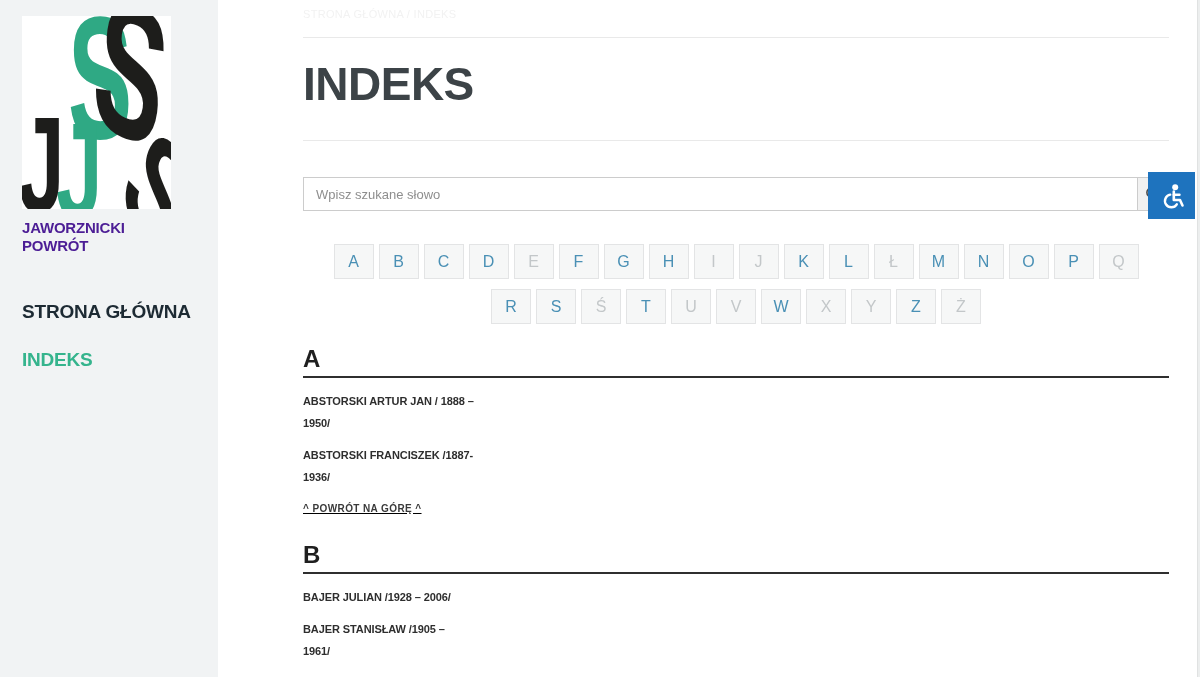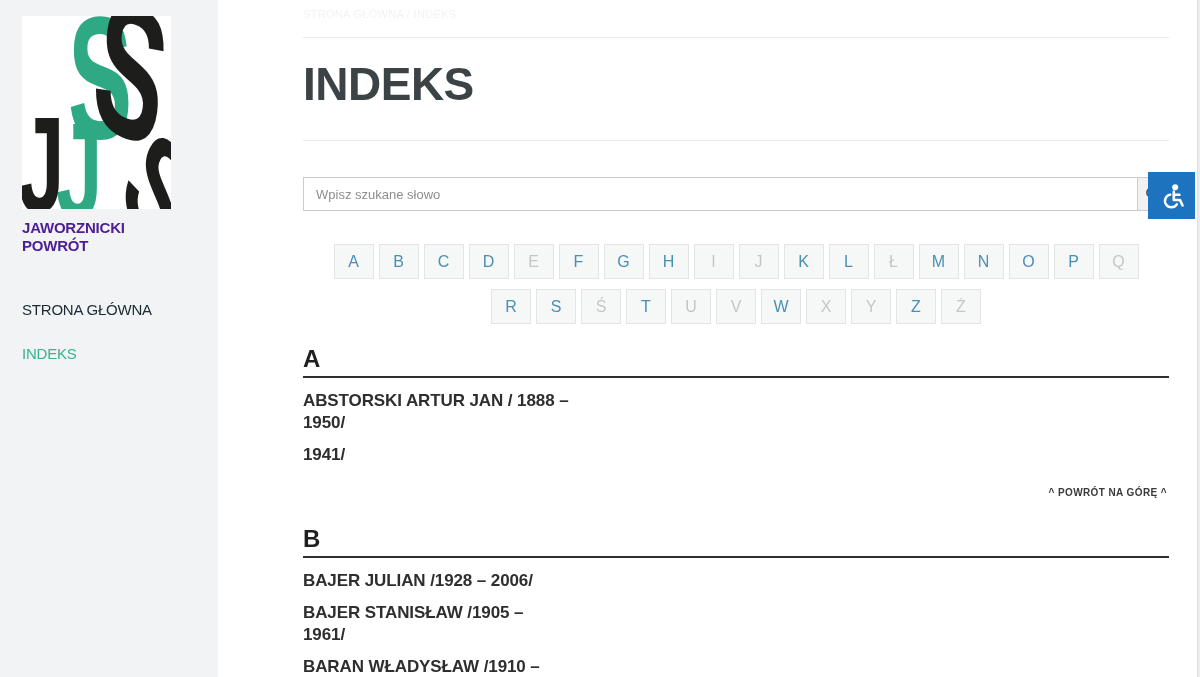--- a/index.html
+++ b/index.html
@@ -23,21 +23,21 @@
   .glyph-j-green { left: 34px; bottom: -30px; font-size: 135px; color: #2fa984;
     transform: scaleX(0.62); transform-origin: left bottom; }
   .glyph-j-black { left: -4px; bottom: -24px; font-size: 135px; color: #1d1d1b;
     transform: scaleX(0.62); transform-origin: left bottom; }
   .glyph-s-corner { right: -38px; bottom: -58px; font-size: 150px; color: #1d1d1b;
     transform: scaleX(0.6) rotate(42deg); transform-origin: center; }
   .site-title { margin: 10px 0 0 22px; font-size: 15px; font-weight: 700;
     line-height: 18px; color: #4c1d95; letter-spacing: -0.2px; }
   .side-menu { margin: 46px 0 0 22px; list-style: none; }
   .side-menu li { margin-bottom: 26px; }
-  .side-menu a { text-decoration: none; font-size: 15px; font-weight: 400;
+  .side-menu a { text-decoration: none; font-size: 19px; font-weight: 700;
     color: #1d2a33; letter-spacing: -0.2px; cursor: pointer; }
   .side-menu a.active { color: var(--accent-green, #35b48d); }
 
   
   .main { flex: 1; position: relative; padding: 0 77px 0 85px; }
   .breadcrumb { margin-top: 8px; height: 14px; font-size: 11px; color: #f2f2f2;
     letter-spacing: 0.3px; overflow: hidden; }
   .divider { border: none; border-top: 1px solid #e9e9e9; margin-top: 15px; }
   .page-title { margin-top: 23px; font-size: 46px; line-height: 1; font-weight: 700;
     color: #3c4347; letter-spacing: -0.5px; }
@@ -56,23 +56,23 @@
     display: flex; align-items: center; justify-content: center; font-size: 16px;
     color: var(--letter-active, #4a90b5); text-decoration: none; cursor: pointer; }
   .letter-btn.disabled { color: var(--letter-disabled, #c3c7c9); cursor: default; }
 
   .sections { margin-top: 21px; }
   .section { margin-bottom: 25px; }
   .section-heading { font-size: 24px; font-weight: 700; color: #1f1f1f; line-height: 28px;
     border-bottom: 2px solid #2f2f2f; padding-bottom: 3px; letter-spacing: -0.3px; }
   .entries { margin-top: 12px; }
   .entry { display: block; margin-bottom: 10px; text-decoration: none; cursor: pointer; }
-  .entry div { font-size: 17px; font-weight: 700; color: #2e2e2e; line-height: 22px;
+  .entry div { font-size: 11px; font-weight: 700; color: #2e2e2e; line-height: 22px;
     letter-spacing: -0.1px; }
-  .back-top-row { text-align: right; margin: 16px 2px 10px 0; }
+  .back-top-row { margin: 10px 2px 10px 0; text-decoration: underline; }
   .back-top { font-size: 10px; font-weight: 700; color: #3a3a3a; text-decoration: none;
     letter-spacing: 0.4px; cursor: pointer; }
 
   
   .a11y-btn { position: absolute; right: 5px; top: 172px; width: 47px; height: 47px;
     background: var(--a11y-blue, #1e73be); border: none; display: flex;
     align-items: center; justify-content: center; cursor: pointer; }
 </style>
 </head>
 <body>
@@ -151,21 +151,22 @@
 
     <div class="sections" id="sections">
         <section class="section">
           <h2 class="section-heading">A</h2>
           <div class="entries">
             <a class="entry">
               <div>ABSTORSKI ARTUR JAN / 1888 –</div>
               <div>1950/</div>
             </a>
             <a class="entry">
-              <div>1941/</div>
+              <div>ABSTORSKI FRANCISZEK /1887-</div>
+              <div>1936/</div>
             </a>
           </div>
           <div class="back-top-row"><a class="back-top">^ POWRÓT NA GÓRĘ ^</a></div>
         </section>
         <section class="section">
           <h2 class="section-heading">B</h2>
           <div class="entries">
             <a class="entry">
               <div>BAJER JULIAN /1928 – 2006/</div>
             </a>

